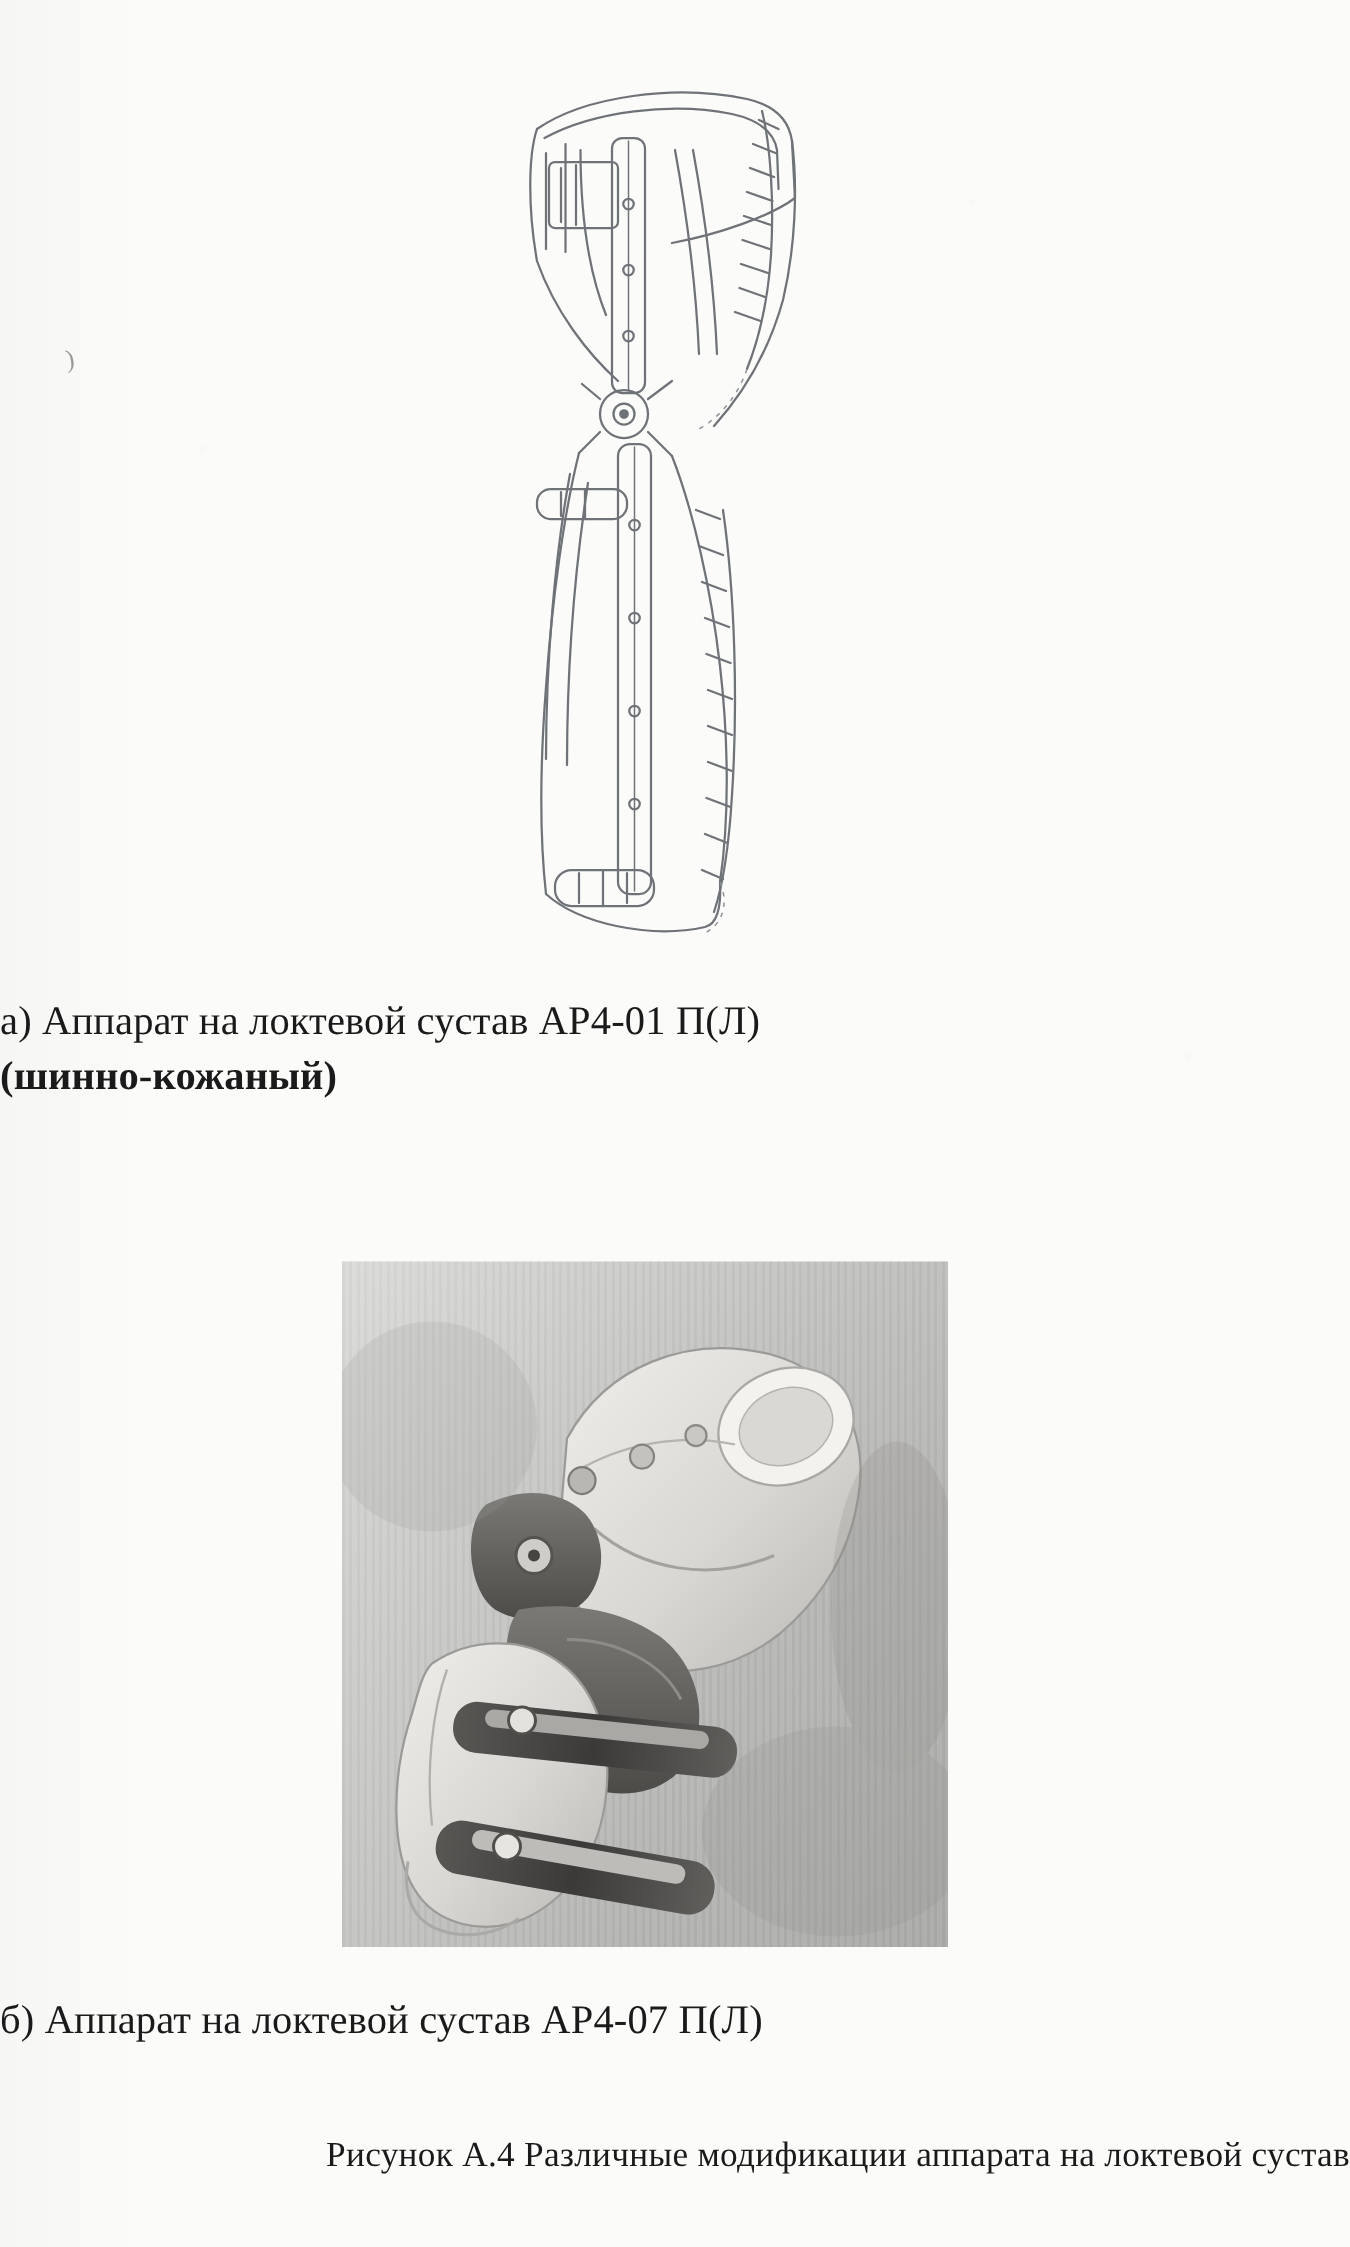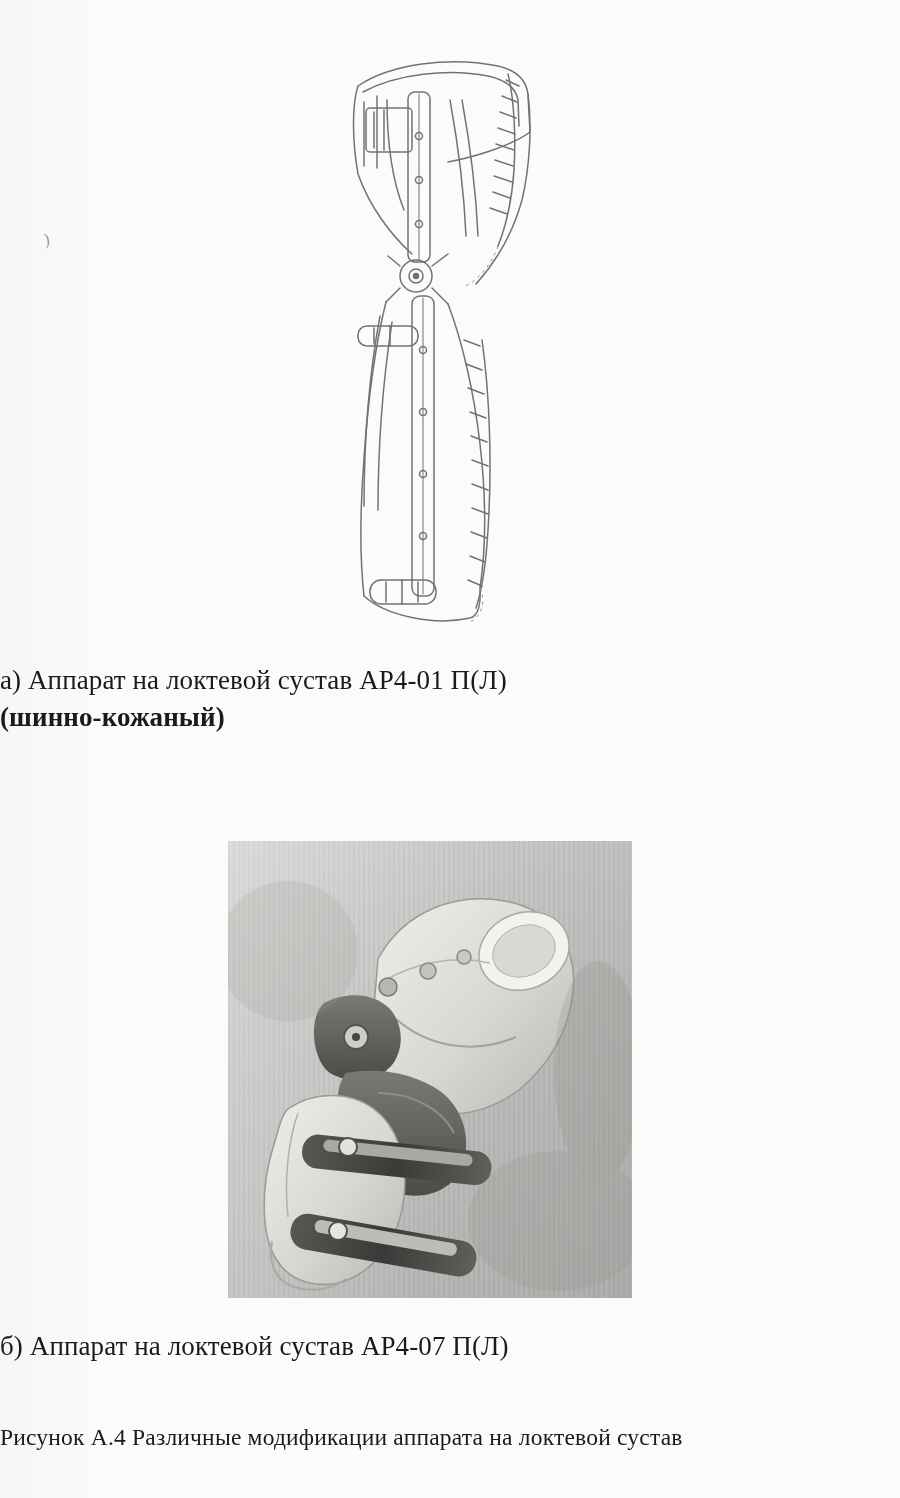--- a/index.html
+++ b/index.html
@@ -77,21 +77,21 @@
       linear-gradient(180deg, #cfcfcd 0%, #c6c6c4 40%, #bfbfbd 100%);
     overflow: hidden;
   }
   .photo-b svg { display: block; }
 
   .figure-label {
     position: absolute;
     left: 0;
     width: 900px;
     top: 1424px;
-    text-align: left;
+    text-align: right;
     font-size: 23.5px;
     letter-spacing: 0.2px;
   }
 </style>
 </head>
 <body>
 
 <div class="page">
 
   <div class="stray-mark">)</div>

